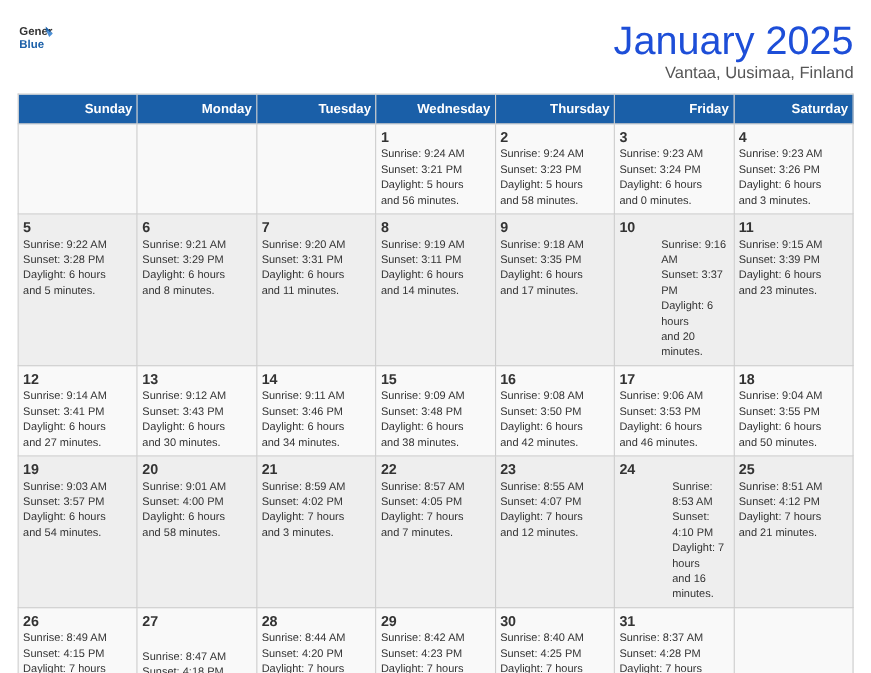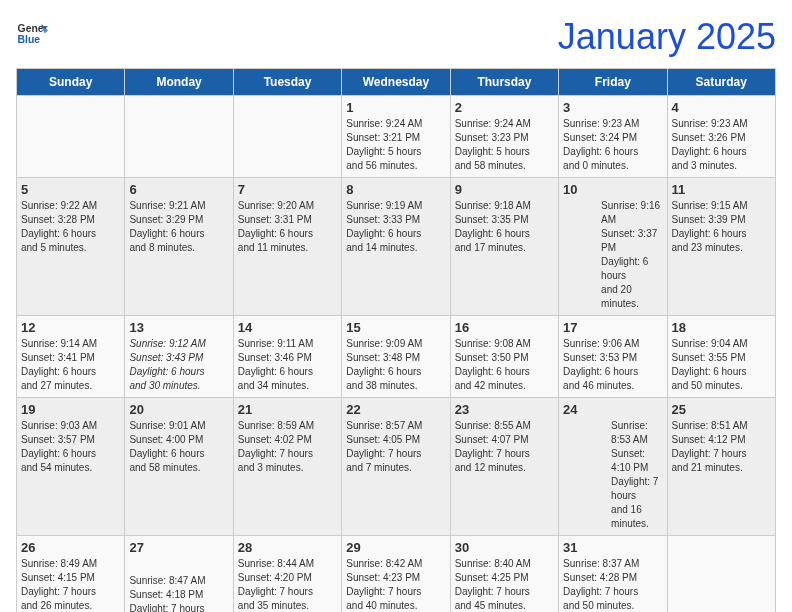--- a/index.html
+++ b/index.html
@@ -30,21 +30,21 @@
     .location-title { font-size: 15px; color: #555; }
     table {
       width: 100%;
       border-collapse: collapse;
       font-size: 11px;
     }
     thead tr th {
       background-color: #1a5fa8;
       color: #fff;
       padding: 6px 4px;
-      text-align: center;
+      text-align: right;
       font-size: 12px;
       border: 1px solid #ccc;
     }
     tbody tr td {
       border: 1px solid #ccc;
       vertical-align: top;
       padding: 4px;
       width: calc(100% / 7);
       height: 80px;
     }
@@ -75,20 +75,21 @@
   <div class="logo">
     <svg class="logo-icon" viewBox="0 0 40 40">
       <text x="2" y="20" font-size="13" font-weight="bold" fill="#333" font-family="Arial">General</text>
       <text x="2" y="34" font-size="13" font-weight="bold" fill="#1a5fa8" font-family="Arial">Blue</text>
       <polygon points="32,10 40,18 32,14" fill="#1a5fa8"></polygon>
       <polygon points="32,14 40,18 36,22" fill="#4a90d9"></polygon>
     </svg>
   </div>
   <div class="title-area">
     <div class="month-title">January 2025</div>
+    <div class="location-title">Vantaa, Uusimaa, Finland</div>
   </div>
 </div>
 
 <table>
   <thead>
     <tr id="header-row">
         <th>Sunday</th>
         <th>Monday</th>
         <th>Tuesday</th>
         <th>Wednesday</th>
@@ -149,21 +150,21 @@
         <td>
           <span class="day-number">7</span>
           <div class="day-info" style="white-space: pre-line;">Sunrise: 9:20 AM
 Sunset: 3:31 PM
 Daylight: 6 hours
 and 11 minutes.</div>
         </td>
         <td>
           <span class="day-number">8</span>
           <div class="day-info" style="white-space: pre-line;">Sunrise: 9:19 AM
-Sunset: 3:33 PM
+Sunset: 3:11 PM
 Daylight: 6 hours
 and 14 minutes.</div>
         </td>
         <td>
           <span class="day-number">9</span>
           <div class="day-info" style="white-space: pre-line;">Sunrise: 9:18 AM
 Sunset: 3:35 PM
 Daylight: 6 hours
 and 17 minutes.</div>
         </td>
@@ -185,21 +186,21 @@
       <tr>
         <td>
           <span class="day-number">12</span>
           <div class="day-info" style="white-space: pre-line;">Sunrise: 9:14 AM
 Sunset: 3:41 PM
 Daylight: 6 hours
 and 27 minutes.</div>
         </td>
         <td>
           <span class="day-number">13</span>
-          <div class="day-info" style="white-space: pre-line; font-style: italic;">Sunrise: 9:12 AM
+          <div class="day-info" style="white-space: pre-line;">Sunrise: 9:12 AM
 Sunset: 3:43 PM
 Daylight: 6 hours
 and 30 minutes.</div>
         </td>
         <td>
           <span class="day-number">14</span>
           <div class="day-info" style="white-space: pre-line;">Sunrise: 9:11 AM
 Sunset: 3:46 PM
 Daylight: 6 hours
 and 34 minutes.</div>

